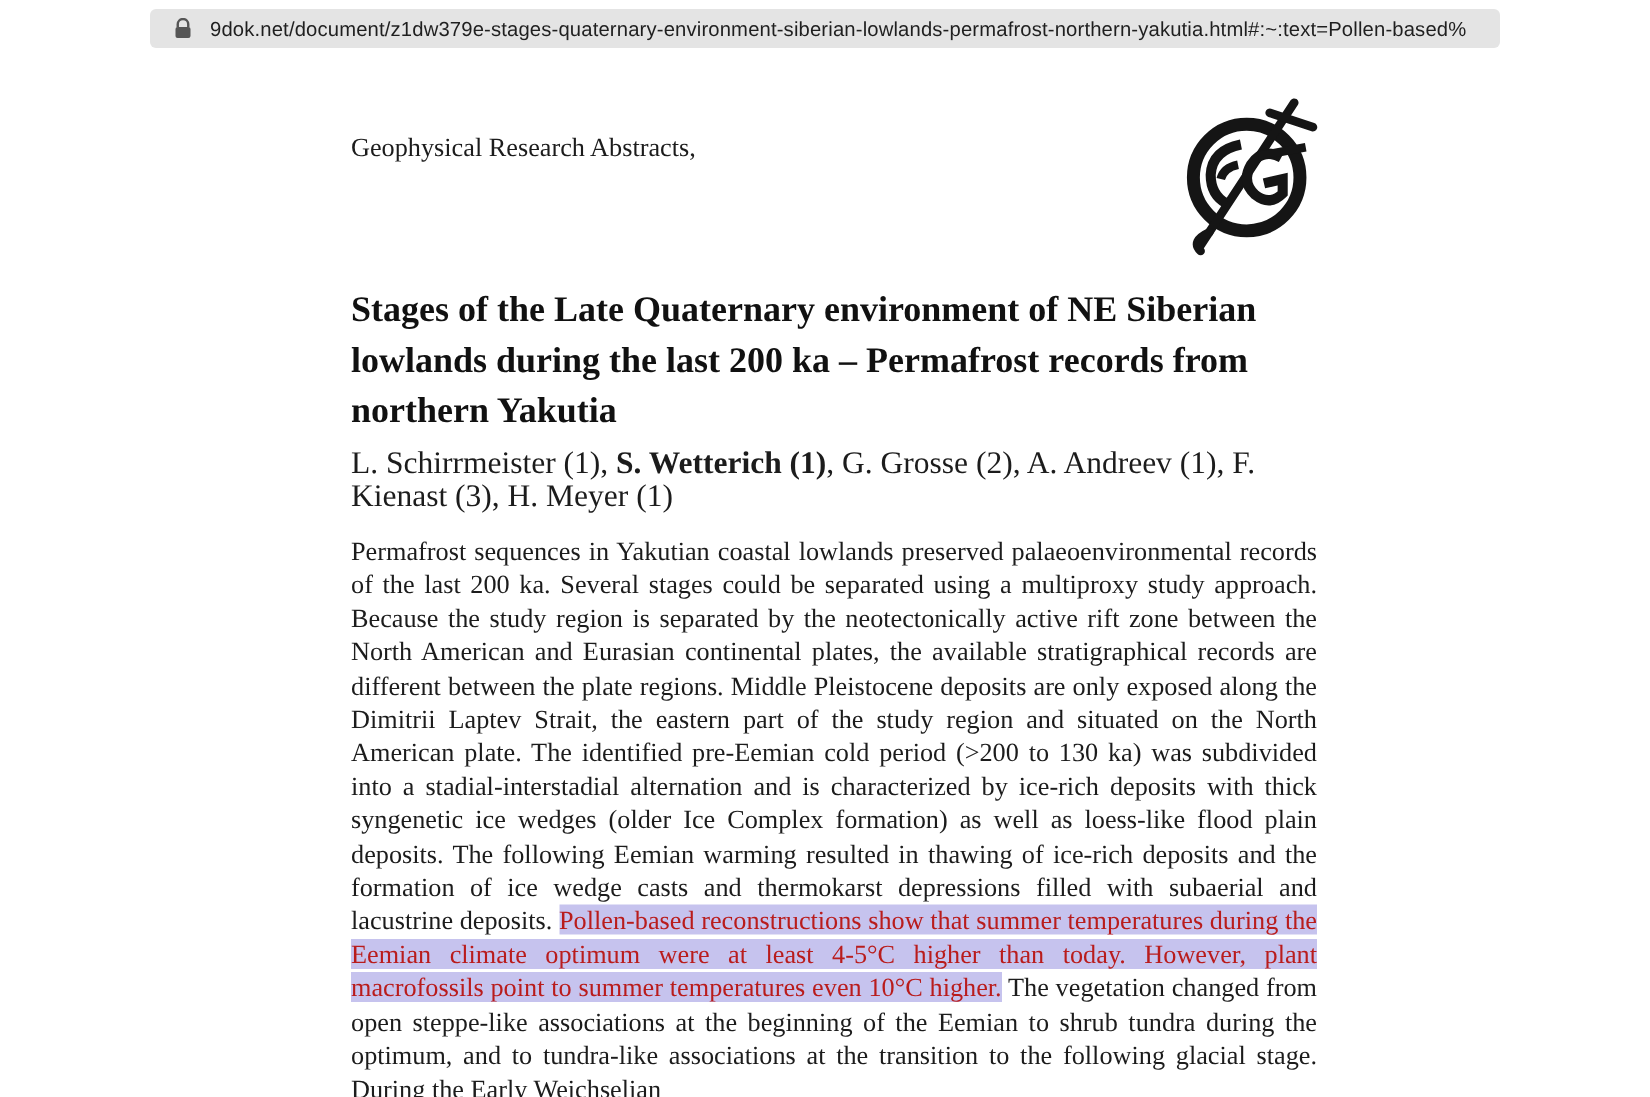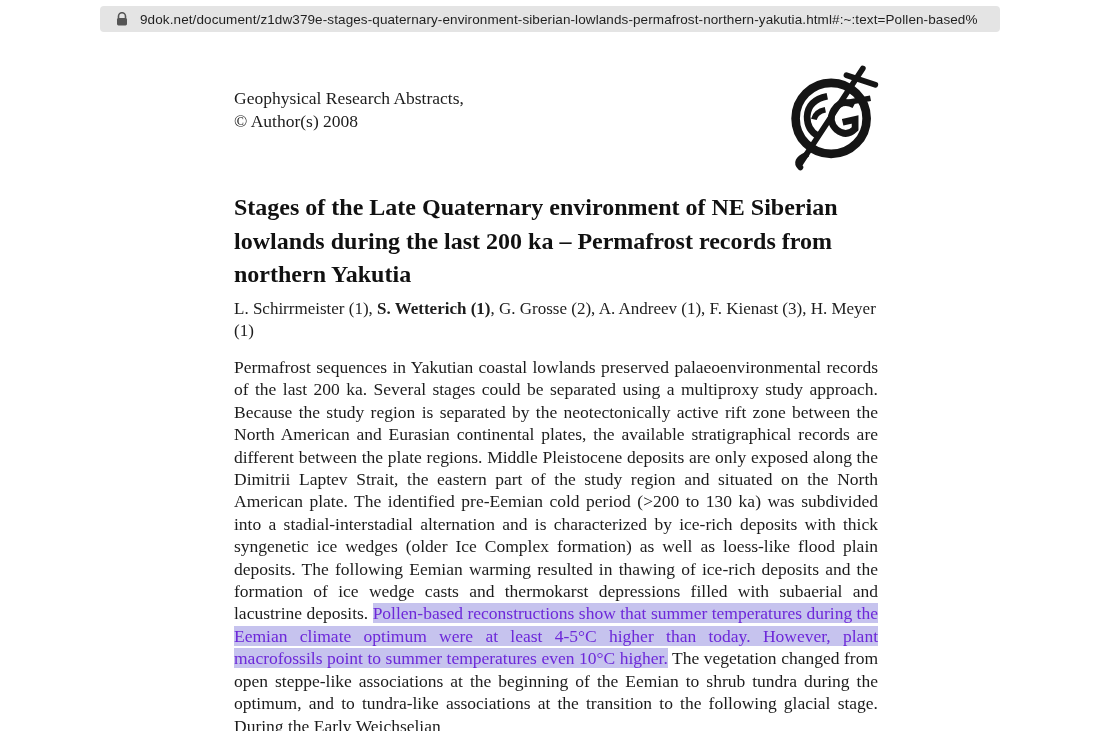--- a/index.html
+++ b/index.html
@@ -60,51 +60,50 @@
     position: absolute; top: 149px; left: 0;
     width: 644px;
     font-size: 24px;
     font-weight: 700;
     line-height: 33.5px;
     color: #111;
   }
   .authors {
     position: absolute; top: 256px; left: 0;
     width: 644px;
-    font-size: 17px;
+    font-size: 21px;
     line-height: 21.5px;
   }
   .abstract {
     position: absolute; top: 314px; left: 0;
     width: 644px;
     font-size: 17.5px;
     line-height: 22.4px;
     text-align: justify;
   }
   .b { font-weight: 700; }
-  .hl { background: #c6c3ee; color: #6d28d9; }
+  .hl { background: #c6c3ee; color: #b91c1c; }
 </style>
 </head>
 <body>
 
 <div class="urlbar">
   <span class="lock">
     <svg width="12" height="14" viewBox="0 0 12 14">
       <path d="M2.5 6 V4.2 a3.5 3.5 0 0 1 7 0 V6" fill="none" stroke="#555" stroke-width="1.6"></path>
       <rect x="1" y="6" width="10" height="7.4" rx="1.4" fill="#555"></rect>
     </svg>
   </span>
   <span class="url-text">9dok.net/document/z1dw379e-stages-quaternary-environment-siberian-lowlands-permafrost-northern-yakutia.html#:~:text=Pollen-based%</span>
 </div>
 
 <div class="page">
 
   <div class="doc-header">
       <div class="line">Geophysical Research Abstracts,</div>
-      <div class="line">© Author(s) 2008</div>
     </div>
 
   <div class="logo">
     <svg viewBox="0 0 100 115" width="96" height="112">
 
       <line x1="15" y1="107" x2="80" y2="8" stroke="#ffffff" stroke-width="14"></line>
 
       <circle cx="47" cy="60" r="37" fill="none" stroke="#151515" stroke-width="9"></circle>
 
       <line x1="15" y1="107" x2="80" y2="8" stroke="#151515" stroke-width="6" stroke-linecap="round"></line>

